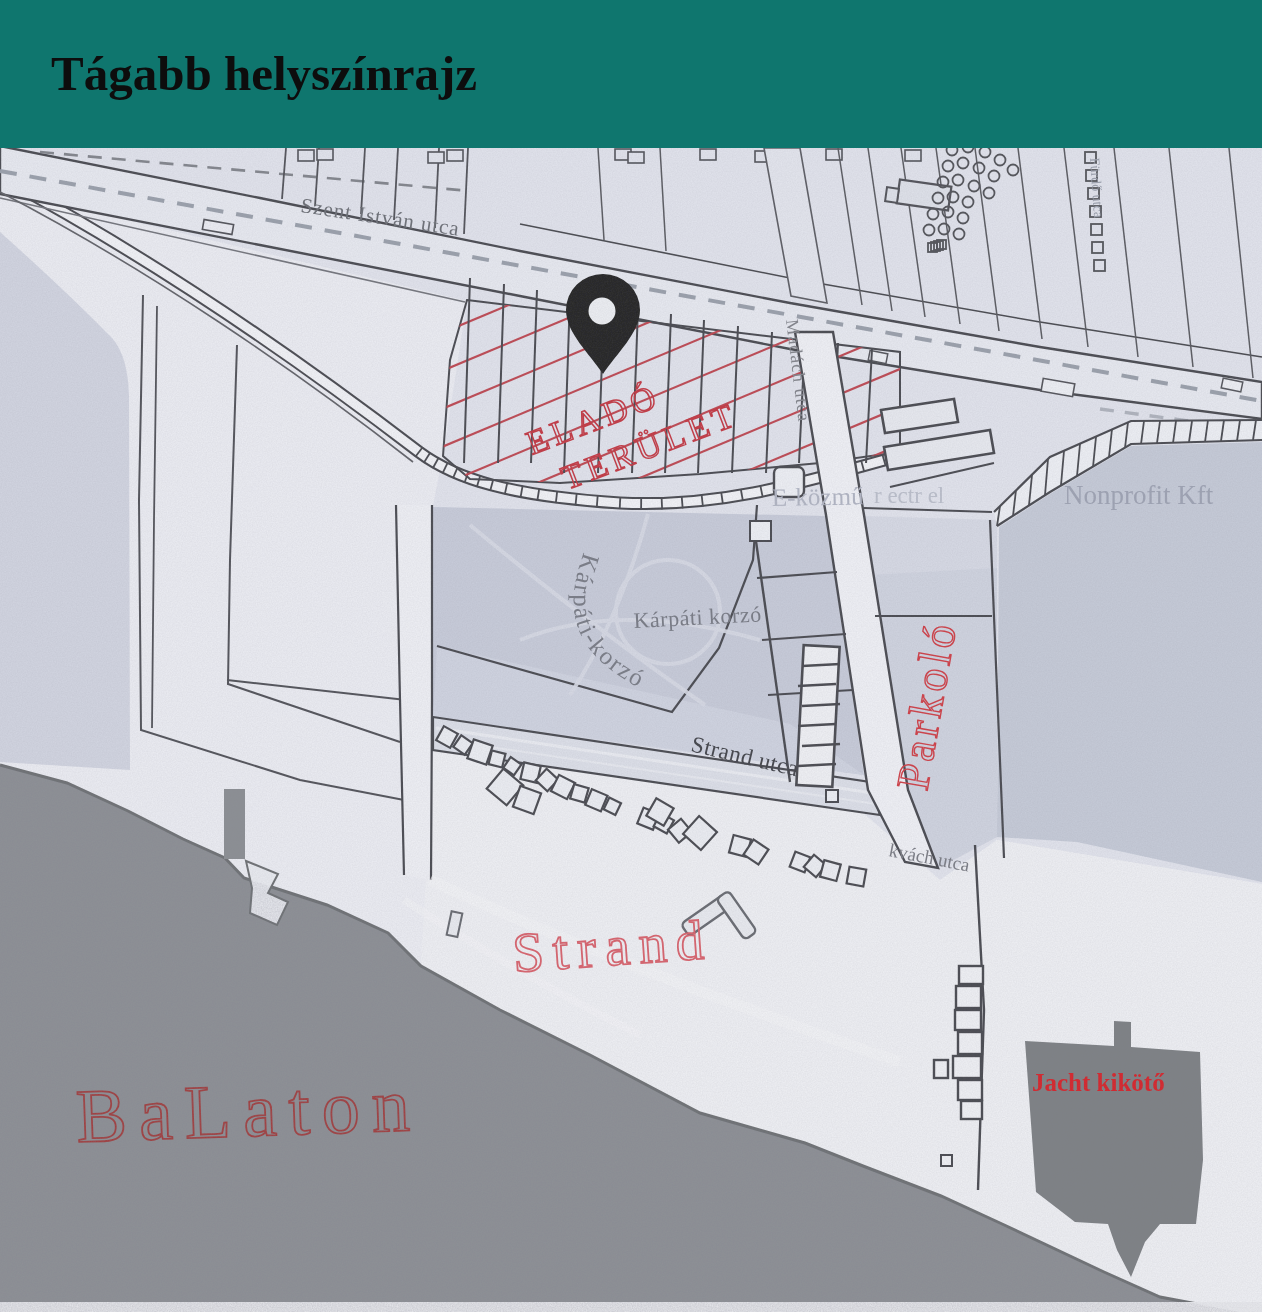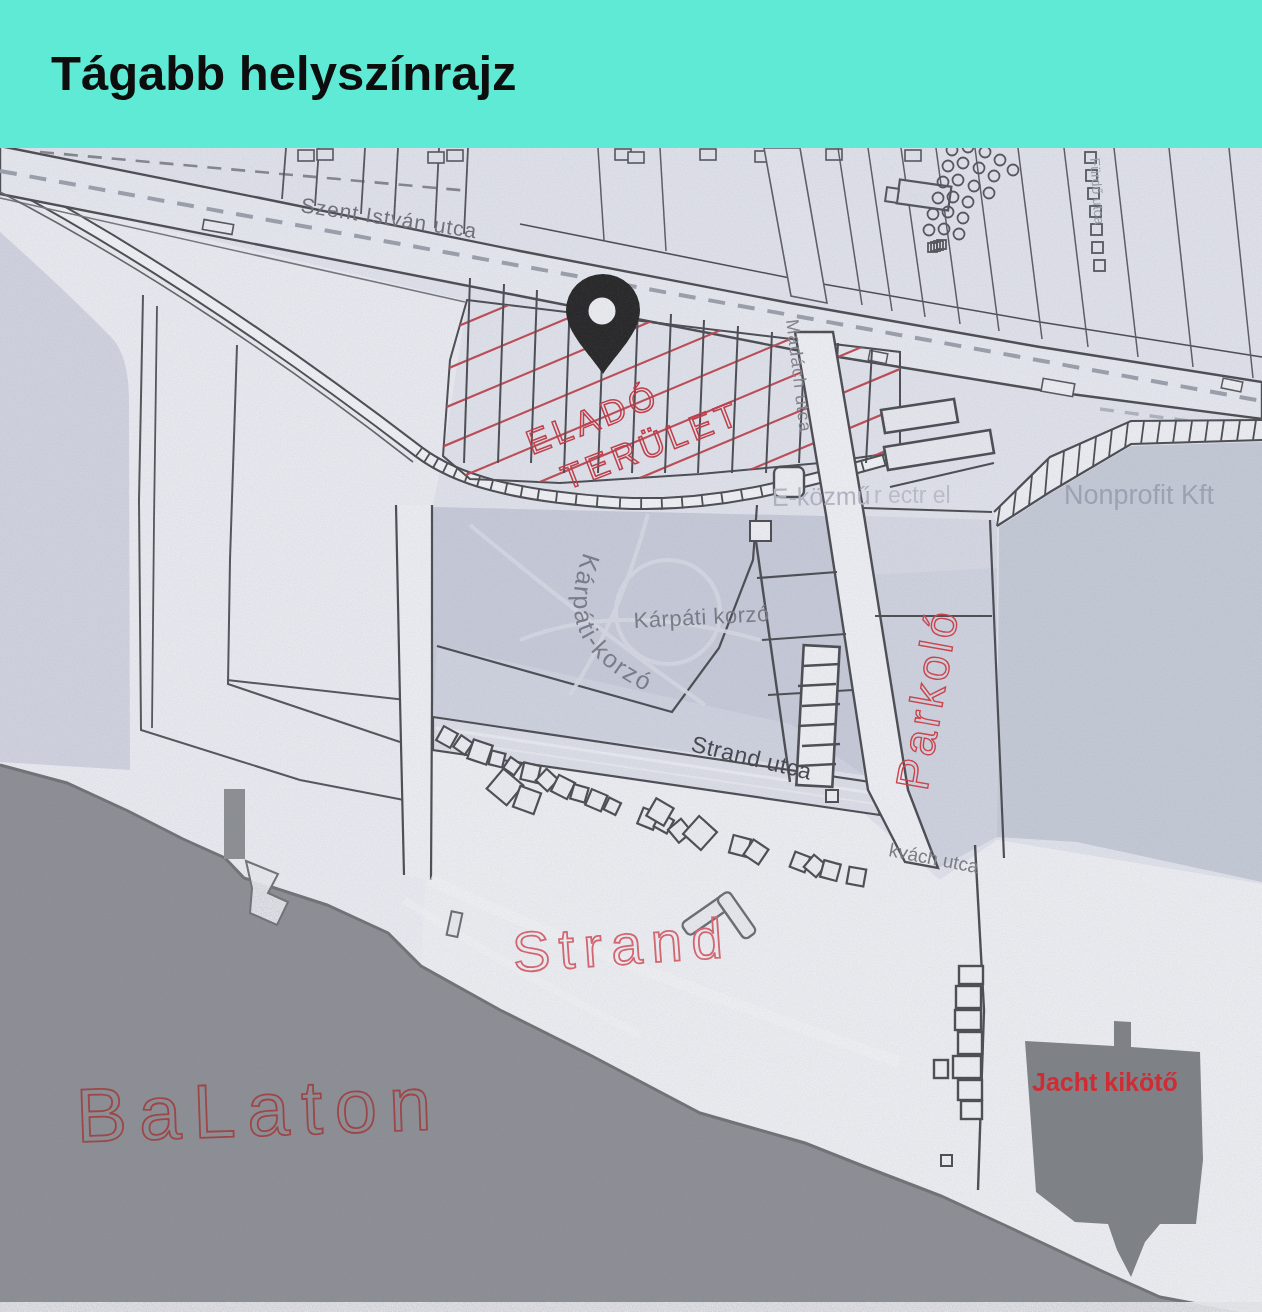--- a/index.html
+++ b/index.html
@@ -1,14 +1,14 @@
 <!DOCTYPE html>
 <html><head><meta charset="utf-8"><style>
 html,body{margin:0;padding:0;background:#ffffff;}
-#page{position:relative;width:1262px;height:1312px;overflow:hidden;background:#5eead4;font-family:Liberation Sans, sans-serif;}
+#page{position:relative;width:1262px;height:1312px;overflow:hidden;background:#0f766e;font-family:Liberation Serif, serif;}
 svg{position:absolute;left:0;top:0;}
 </style></head><body>
 <div id="page">
 <svg width="1262" height="1312" viewBox="0 0 1262 1312" xmlns="http://www.w3.org/2000/svg">
 <defs>
 <clipPath id="hatchclip">
           <polygon points="467,300 900,352 900,452 820,463 700,474 560,483 470,479 443,456 450,360"></polygon>
         </clipPath>
 <clipPath id="mapclip">
           <rect x="0" y="148" width="1262" height="1164"></rect>

